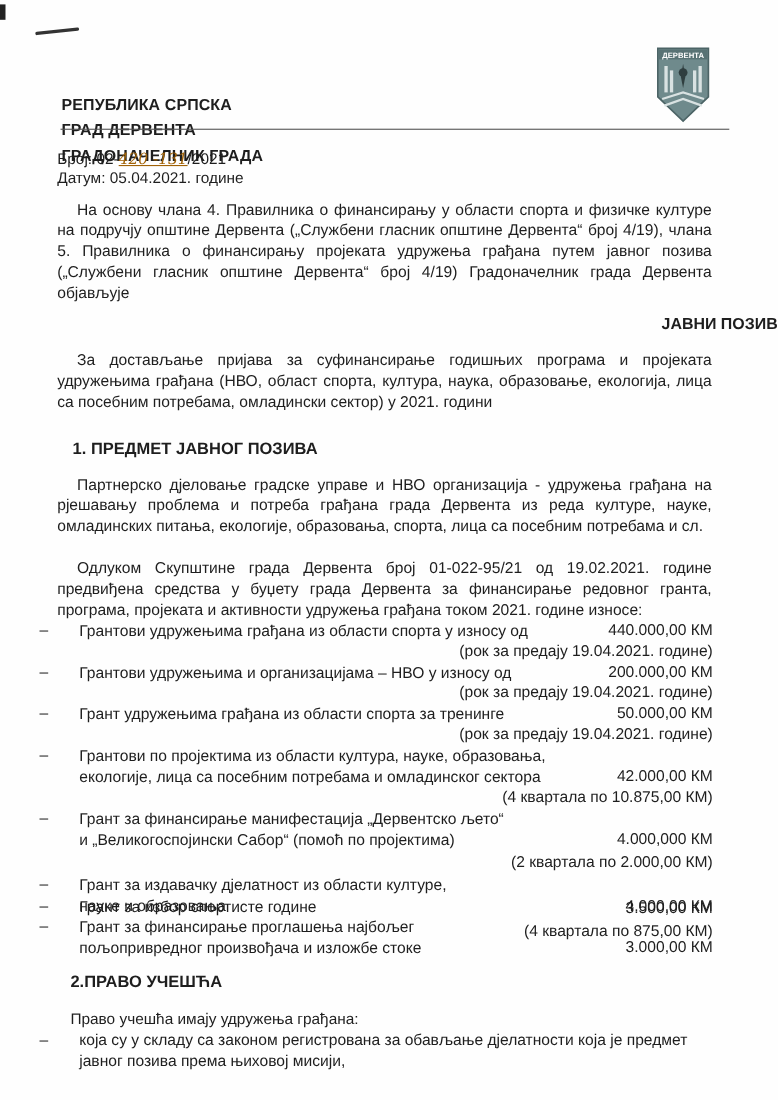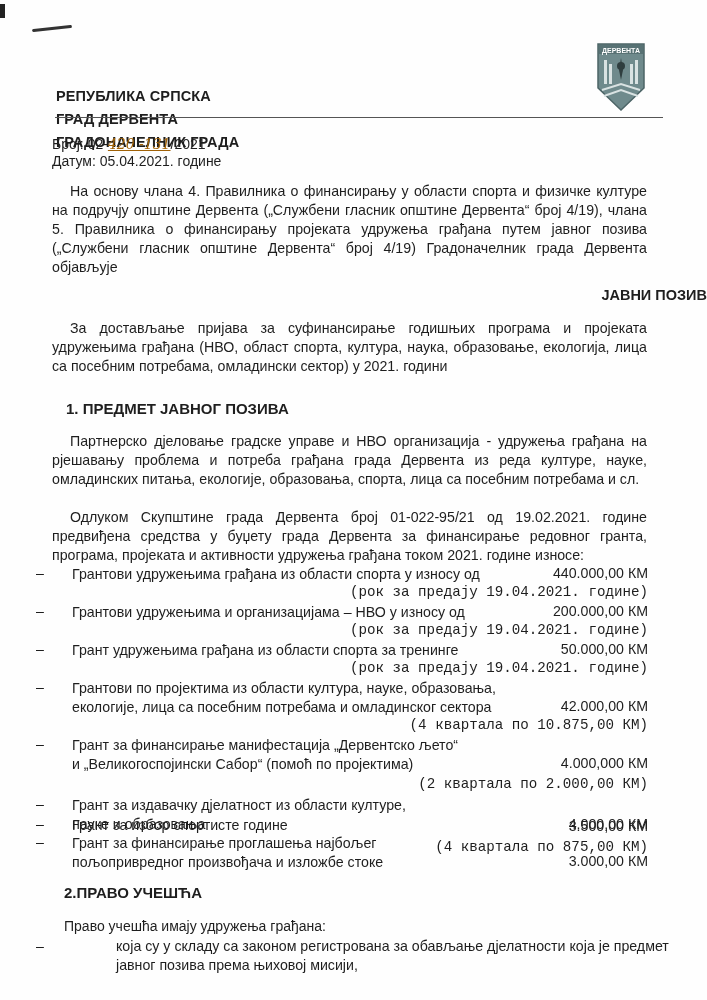--- a/index.html
+++ b/index.html
@@ -14,24 +14,24 @@
   .meta { left:52px; font-size:14px; }
   .handwritten { font-family:"DejaVu Serif", serif; font-style:italic; color:#a16207; text-decoration:underline; font-size:14px; }
   .para { left:52px; width:595px; line-height:19px; text-align:justify; }
   .para .indent { display:inline-block; width:18px; }
   .title { left:0; width:707px; text-align:right; font-weight:bold; font-size:14.5px; top:287px; }
   .section { left:66px; font-weight:bold; font-size:15px; }
   .grant { left:36px; width:612px; }
   .grant .dash { position:absolute; left:0; top:0; }
   .grant .lbl { position:absolute; left:36px; top:0; line-height:19px; }
   .grant .amt { position:absolute; right:0; top:0; text-align:left; }
-  .grant .sub { position:absolute; right:0; text-align:center;font-family:Liberation Mono, monospace; }
+  .grant .sub { position:absolute; right:0; text-align:center; }
   .list-item { left:36px; width:612px; line-height:19px; }
   .list-item .dash { position:absolute; left:0; top:0; }
-  .list-item .txt { position:absolute; left:36px; top:0; width:575px;margin-left:44px; }
+  .list-item .txt { position:absolute; left:36px; top:0; width:575px; }
 </style>
 </head>
 <body>
 
 <div class="abs scan-mark"></div>
 <div class="abs pen-stroke"></div>
 
 <div class="abs hdr" style="top:48px">РЕПУБЛИКА СРПСКА</div>
 <div class="abs hdr" style="top:71px">ГРАД ДЕРВЕНТА</div>
 <div class="abs hdr" style="top:94px">ГРАДОНАЧЕЛНИК ГРАДА</div>

